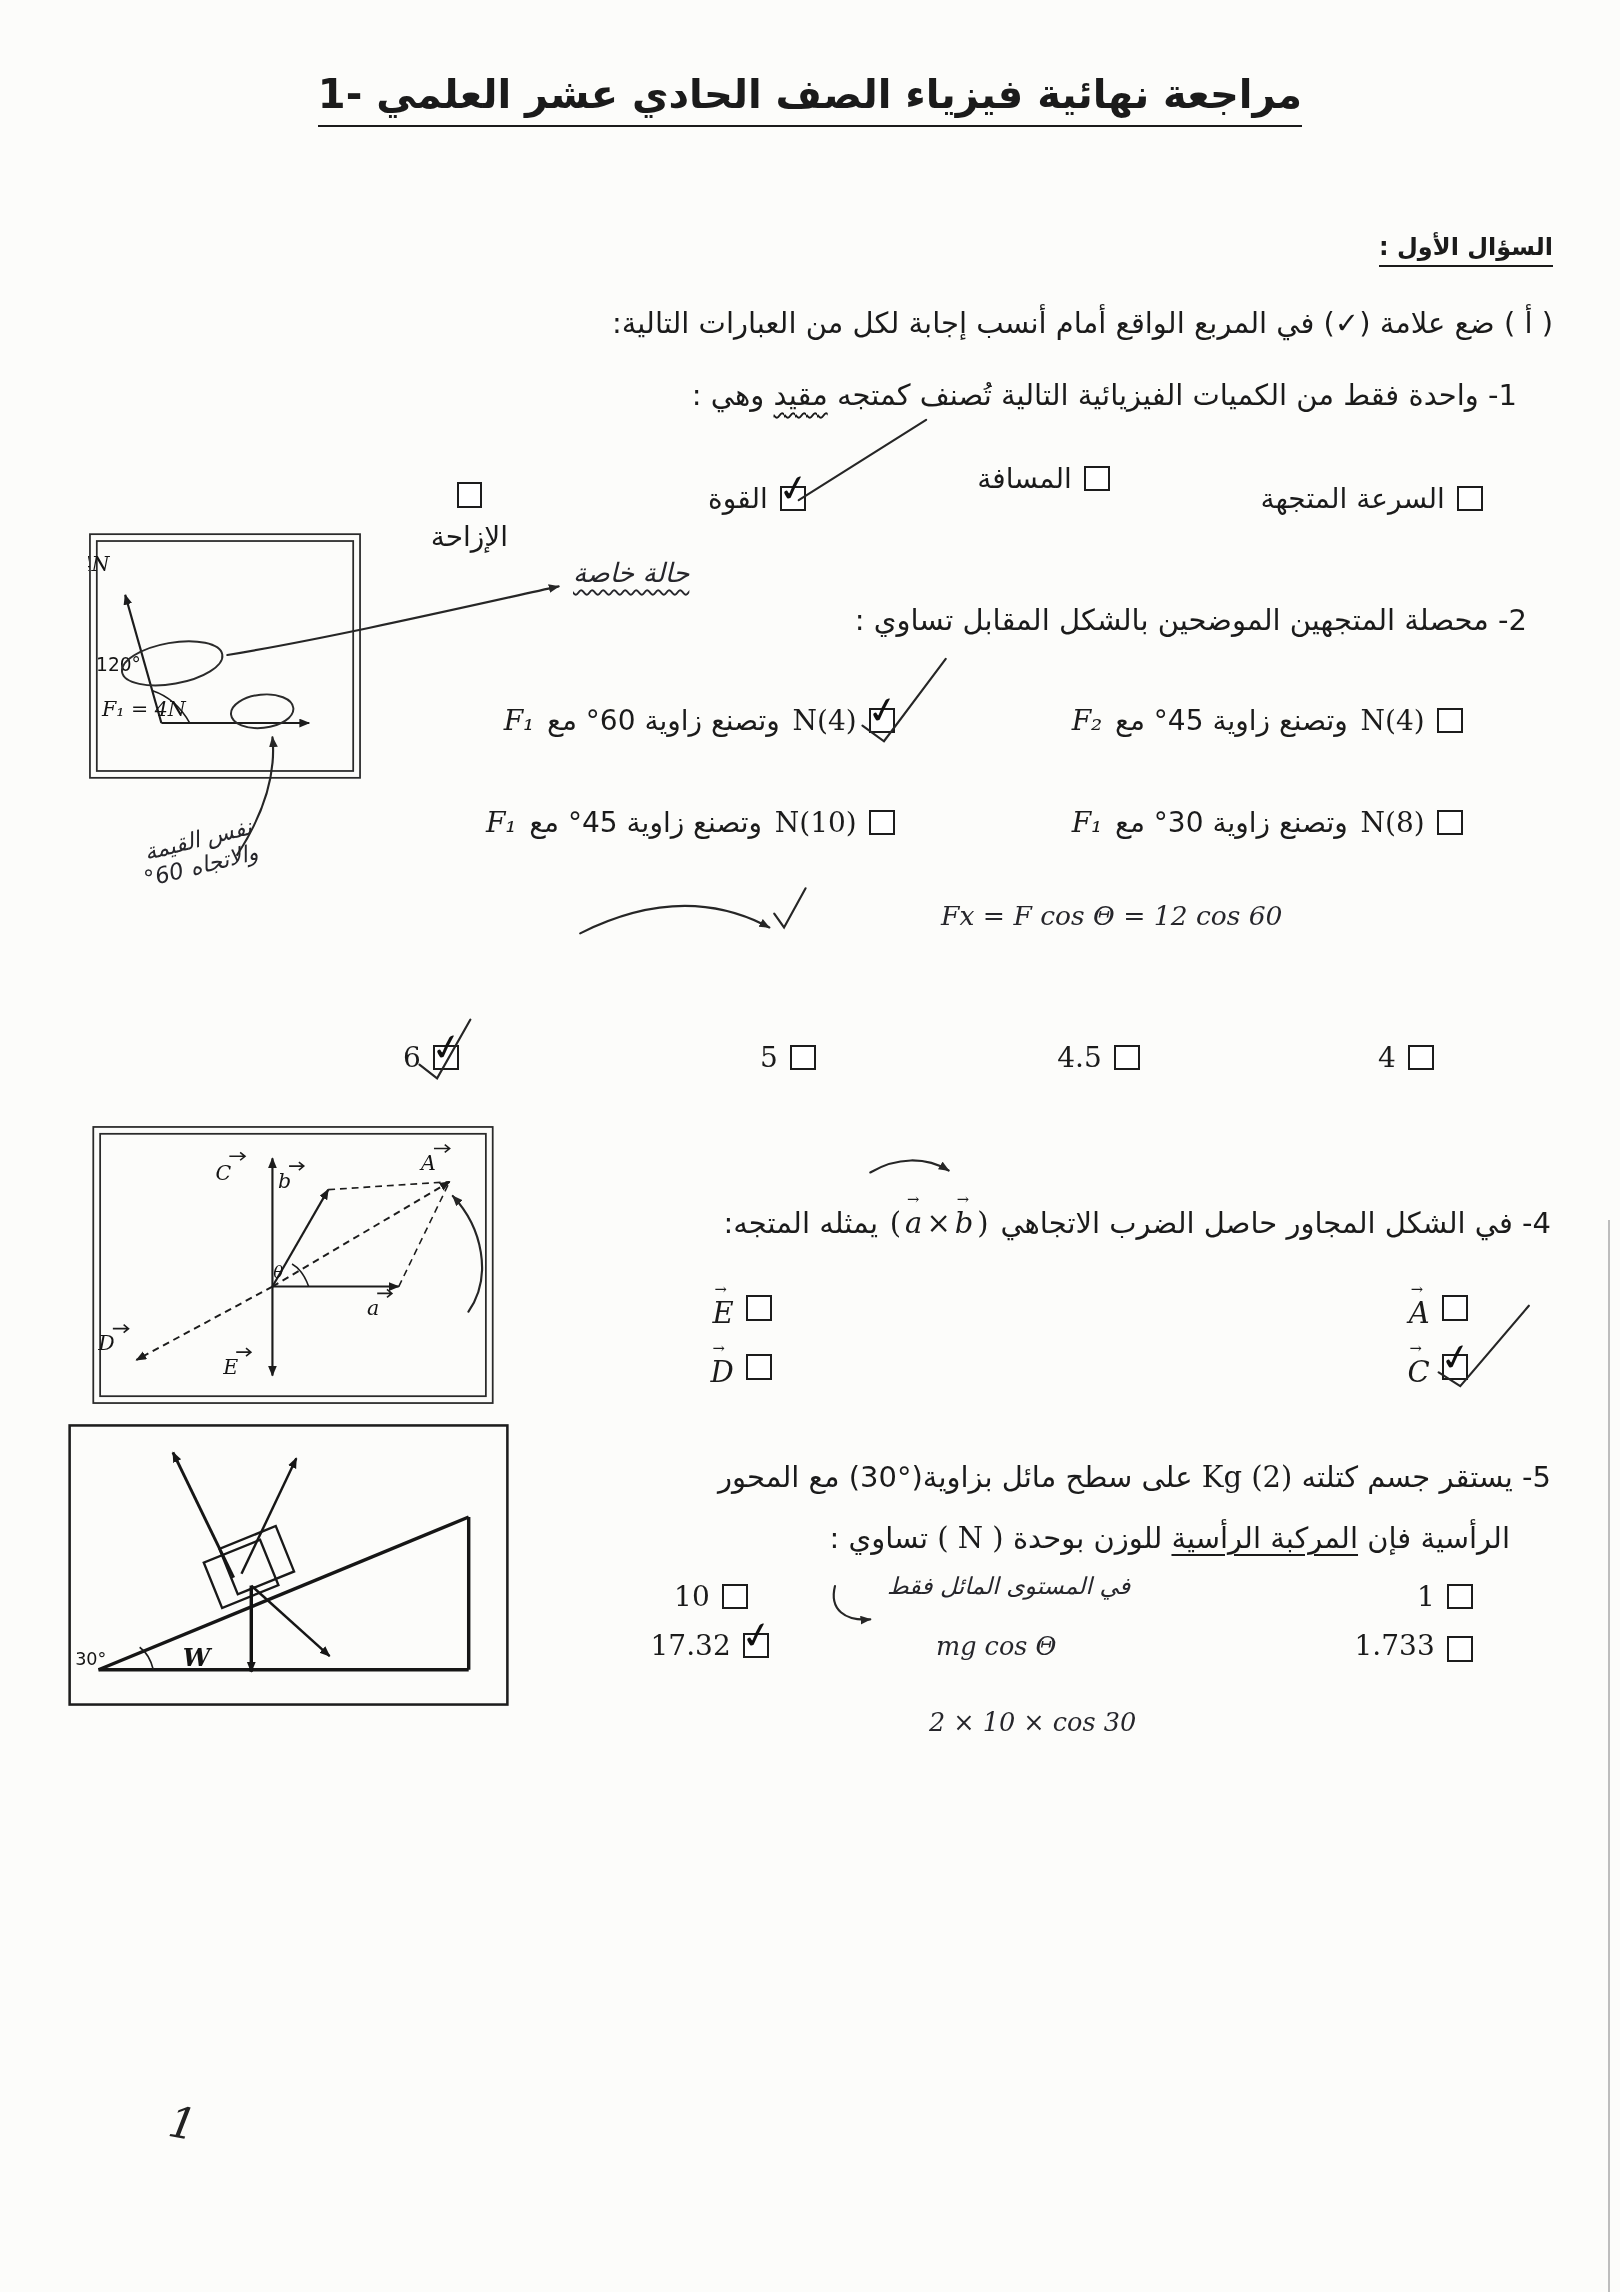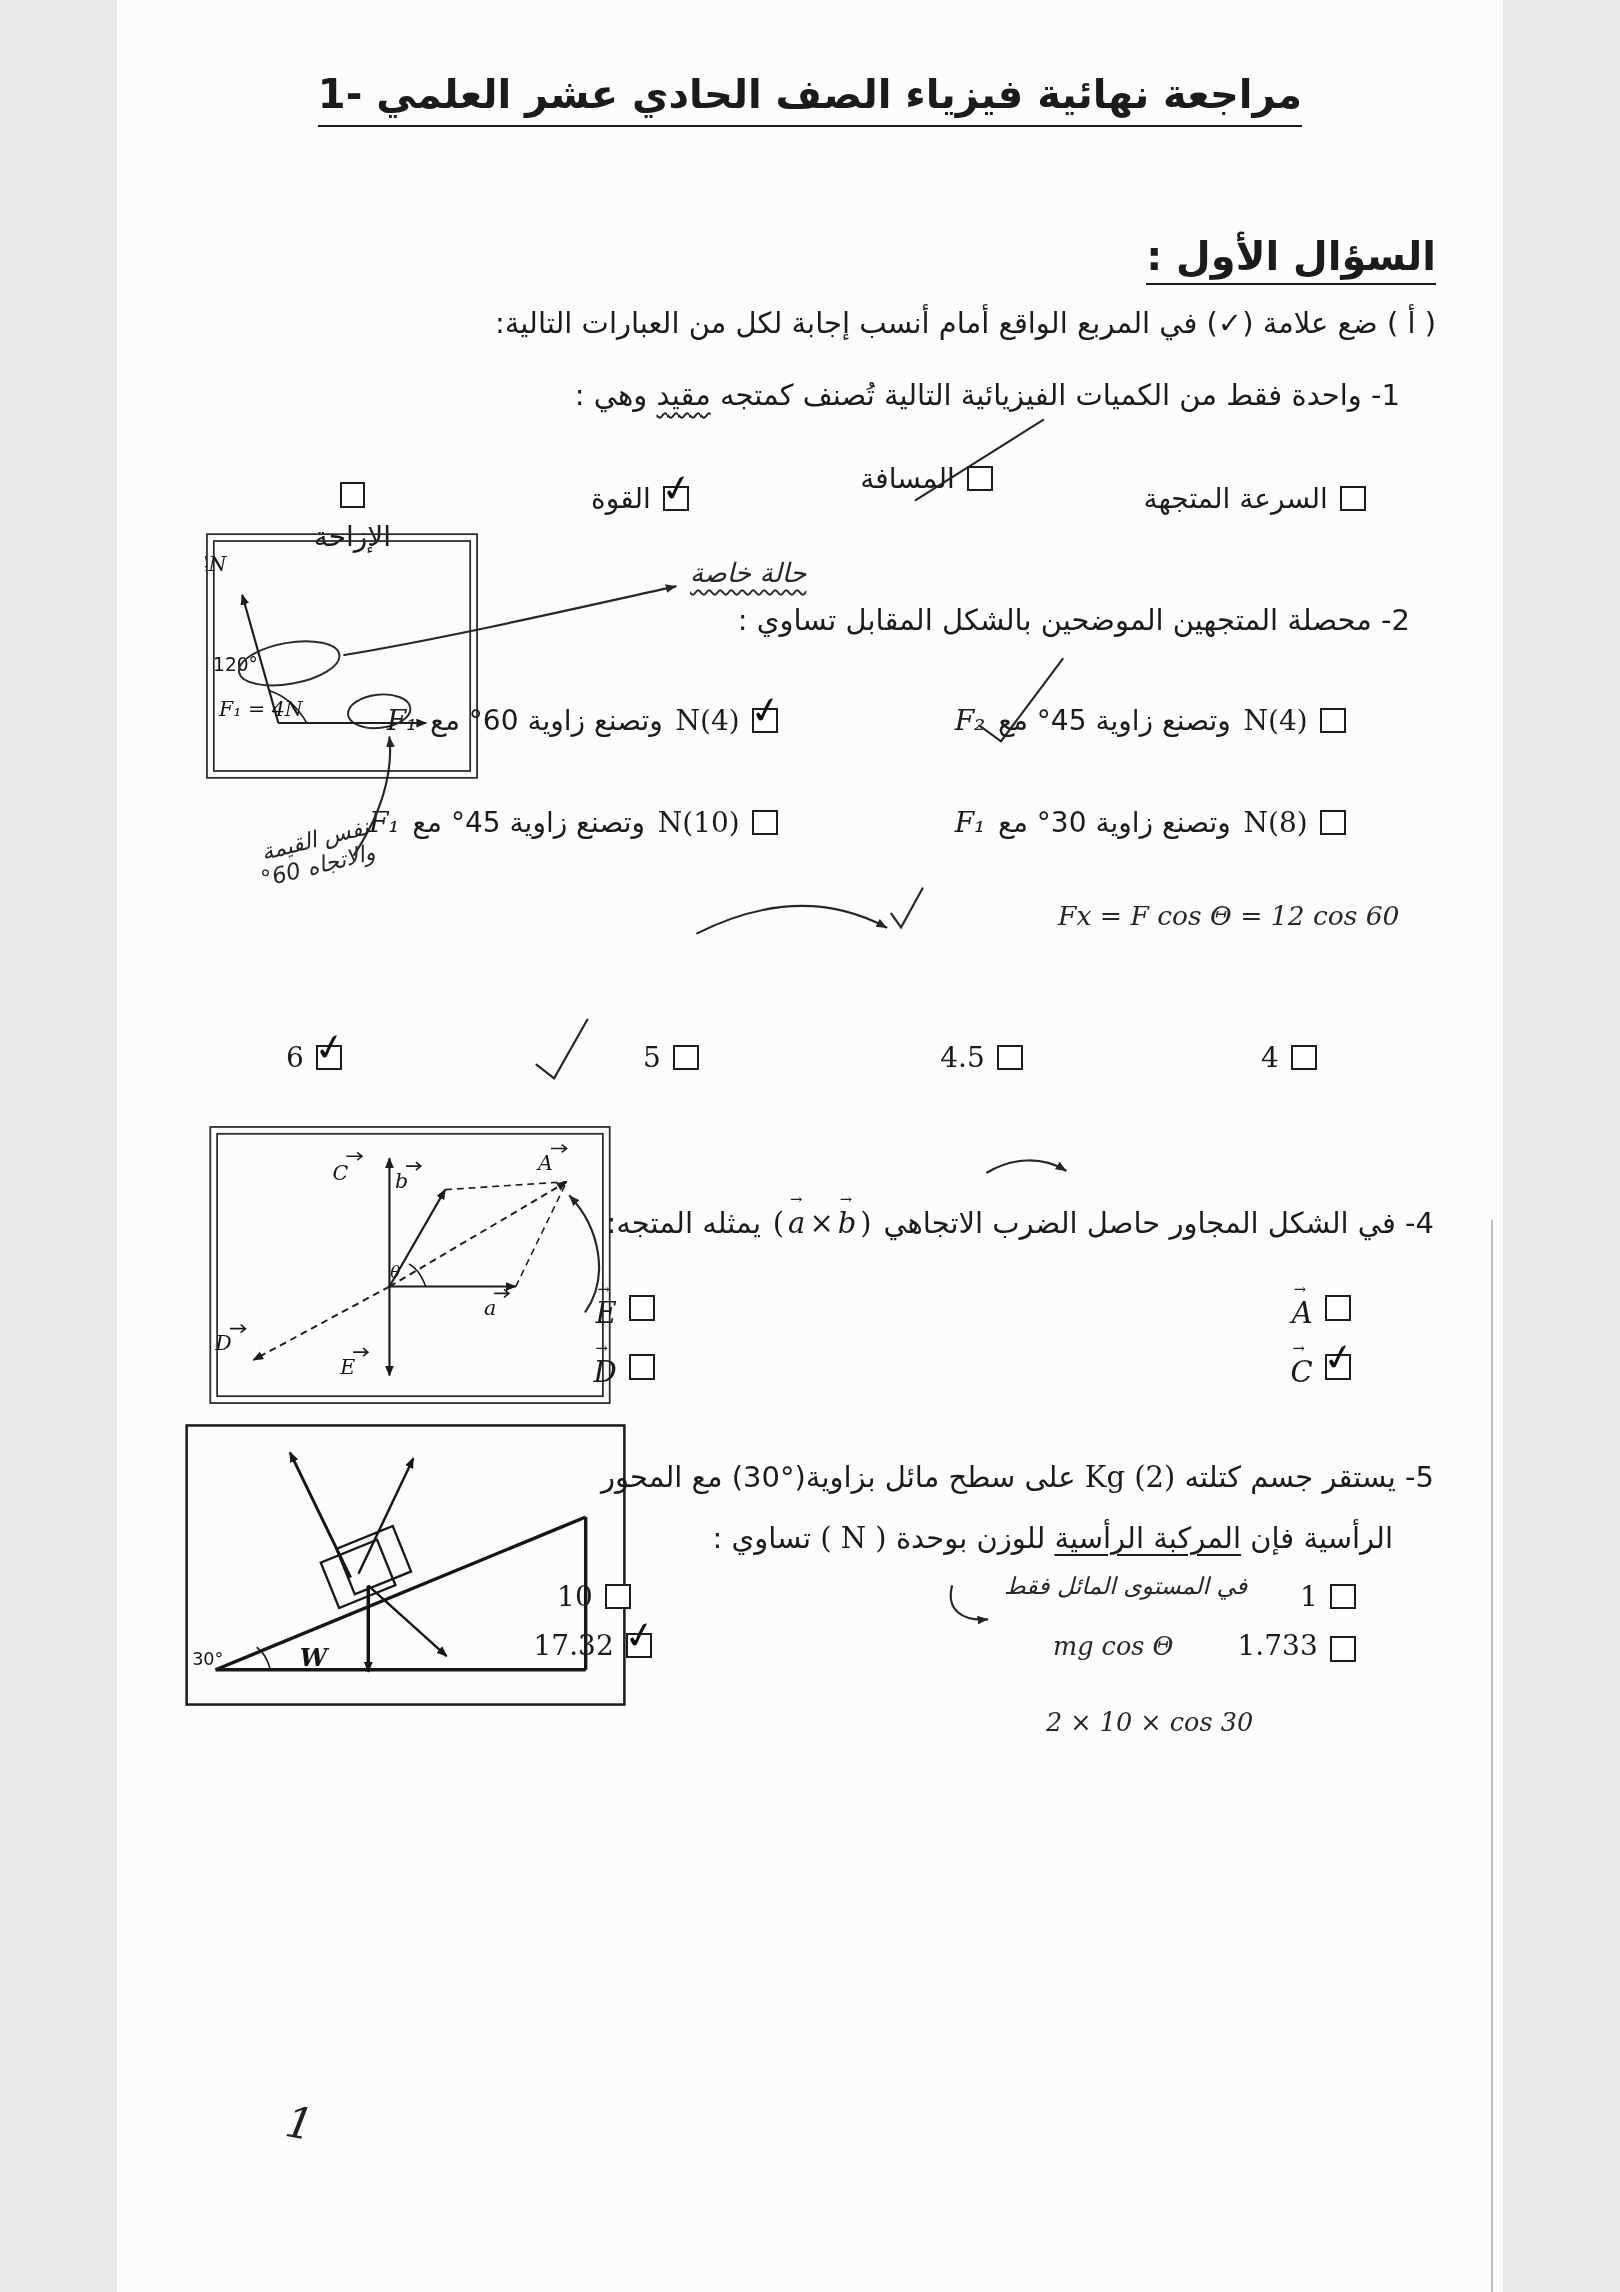--- a/index.html
+++ b/index.html
@@ -1,24 +1,24 @@
 <!DOCTYPE html>
 <html lang="ar" dir="rtl"><head>
 <meta charset="utf-8">
 <style>
   html,body{margin:0;padding:0;background:#e8e8e8;}
   .page{
-    position:relative; width:1386px; height:2293px; margin:0 auto;
+    position:relative; width:1620px; height:2293px; margin:0 auto;
     background:#fcfcfa; overflow:hidden; direction:rtl; color:#1b1b1b;
     font-family:"DejaVu Sans", sans-serif;
   }
   .title{position:absolute; top:71px; left:0; right:0; text-align:center;
          font-size:40px; font-weight:700;}
   .title .tt{border-bottom:2.9px solid #1b1b1b; padding-bottom:7.8px;}
-  .hline{position:absolute; white-space:nowrap; font-size:40px; font-weight:700;margin-left:43px;}
+  .hline{position:absolute; white-space:nowrap; font-size:24px; font-weight:700;margin-left:43px;}
   .hline .tt{border-bottom:2.5px solid #1b1b1b; padding-bottom:3.9px;}
   .line{position:absolute; white-space:nowrap; font-size:29px;}
   .wavy{text-decoration:underline wavy; text-decoration-thickness:2px; text-underline-offset:6.9px;}
   .uline{text-decoration:underline; text-decoration-thickness:2px; text-underline-offset:5.9px;}
   .opt{position:absolute; display:flex; align-items:center; gap:12.7px;
        font-size:28px; white-space:nowrap;}
   .cb{position:relative; width:21.6px; height:21.6px; border:2.5px solid #1c1c1c;
       flex:0 0 auto; background:#fff;}
   .mark{position:absolute; top:-17.6px; left:-4.9px; font-size:37px; line-height:1;
         font-weight:700; color:#101010; transform:rotate(-10deg);}

